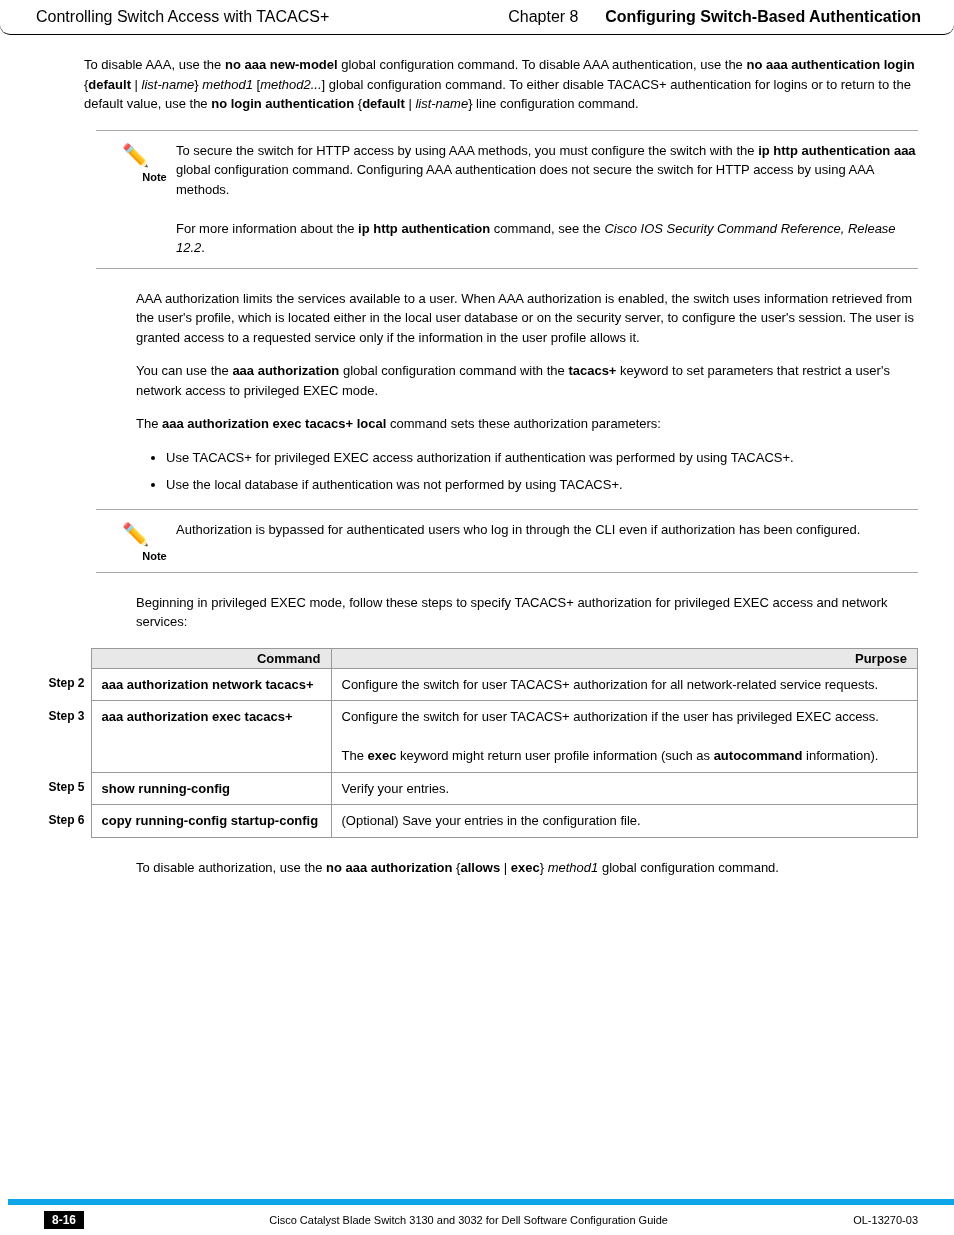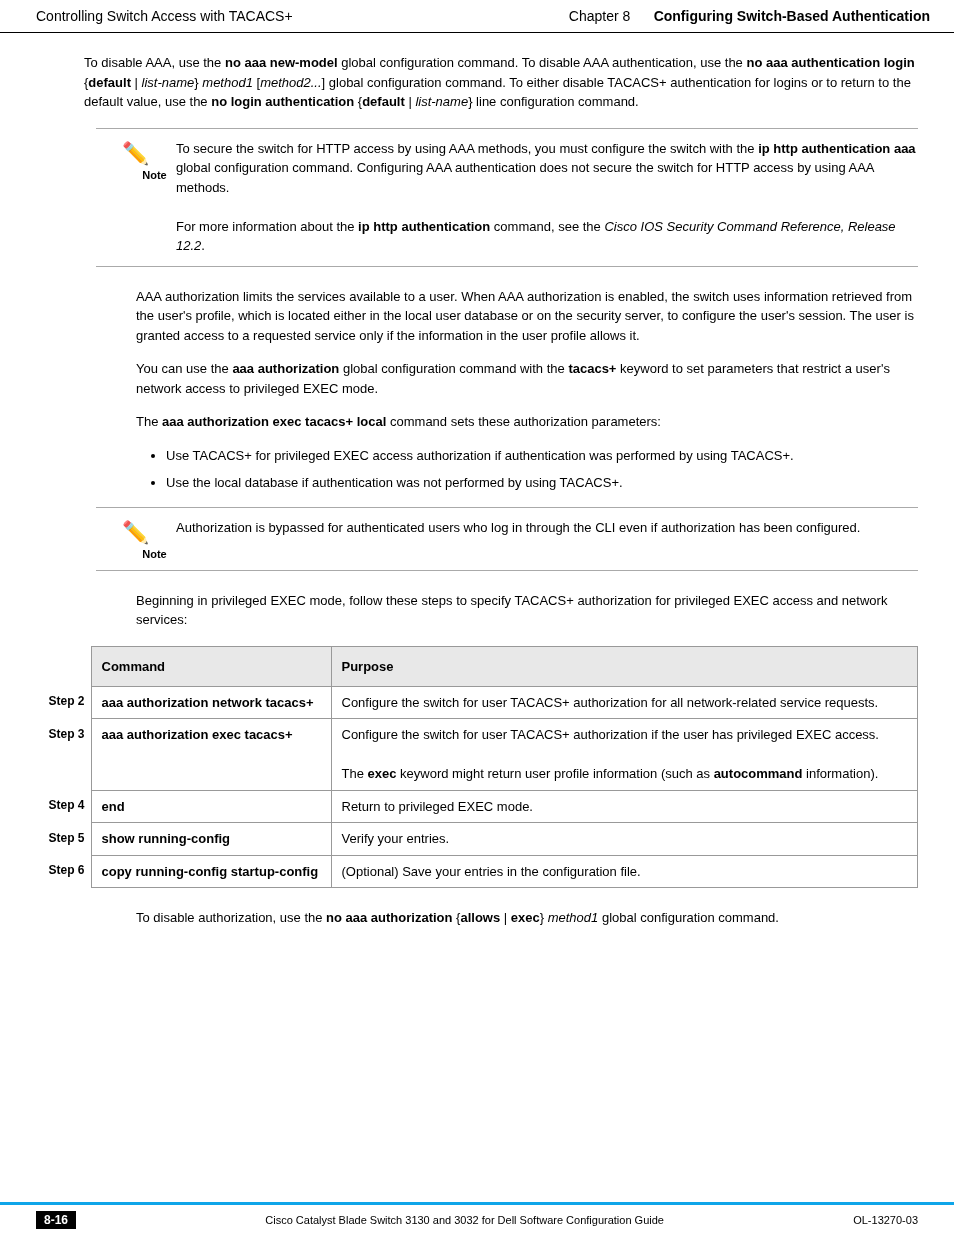--- a/index.html
+++ b/index.html
@@ -11,32 +11,33 @@
       width: 954px;
       min-height: 1235px;
       position: relative;
     }
 
     
     .page-header {
       display: flex;
       justify-content: space-between;
       align-items: center;
-      padding: 8px 24px 8px 36px;
+      padding: 8px 33px 8px 36px;
       border-bottom: 1px solid #000;
-      font-size: 14px;
+      font-size: 16px;
+      border-radius: 10px;
     }
 
     
     .page-footer {
       position: absolute;
       bottom: 0;
-      left: 0;
+      left: 8px;
       right: 0;
-      border-top: 3px solid #0ea5e9;
+      border-top: 6px solid #0ea5e9;
       padding: 6px 36px;
       display: flex;
       justify-content: space-between;
       align-items: center;
       font-size: 11px;
     }
     .page-footer .page-num {
       background: #000;
       color: #fff;
       padding: 2px 8px;
@@ -120,22 +121,22 @@
     .steps-table {
       width: 100%;
       border-collapse: collapse;
       margin-top: 16px;
       margin-bottom: 20px;
       font-size: 13px;
     }
     .steps-table thead tr th {
       background: #e8e8e8;
       border: 1px solid #999;
-      padding: 12px 10px;
-      text-align: left;
+      padding: 2px 10px;
+      text-align: right;
       font-weight: bold;
     }
     .steps-table tbody tr td {
       border: 1px solid #999;
       padding: 6px 10px;
       vertical-align: top;
       line-height: 1.5;
     }
 
     .step-row td.step-num {
@@ -257,25 +258,20 @@
       <tr class="step-row">
         <td class="step-num">Step 3</td>
         <td class="cmd-col"><b>aaa authorization exec tacacs+</b></td>
         <td>
           Configure the switch for user TACACS+ authorization if the user has privileged EXEC access.
           <br><br>
           The <b>exec</b> keyword might return user profile information (such as <b>autocommand</b> information).
         </td>
       </tr>
 
-      <tr class="step-row">
-        <td class="step-num">Step 4</td>
-        <td class="cmd-col"><b>end</b></td>
-        <td>Return to privileged EXEC mode.</td>
-      </tr>
 
       <tr class="step-row">
         <td class="step-num">Step 5</td>
         <td class="cmd-col"><b>show running-config</b></td>
         <td>Verify your entries.</td>
       </tr>
 
       <tr class="step-row">
         <td class="step-num">Step 6</td>
         <td class="cmd-col"><b>copy running-config startup-config</b></td>

